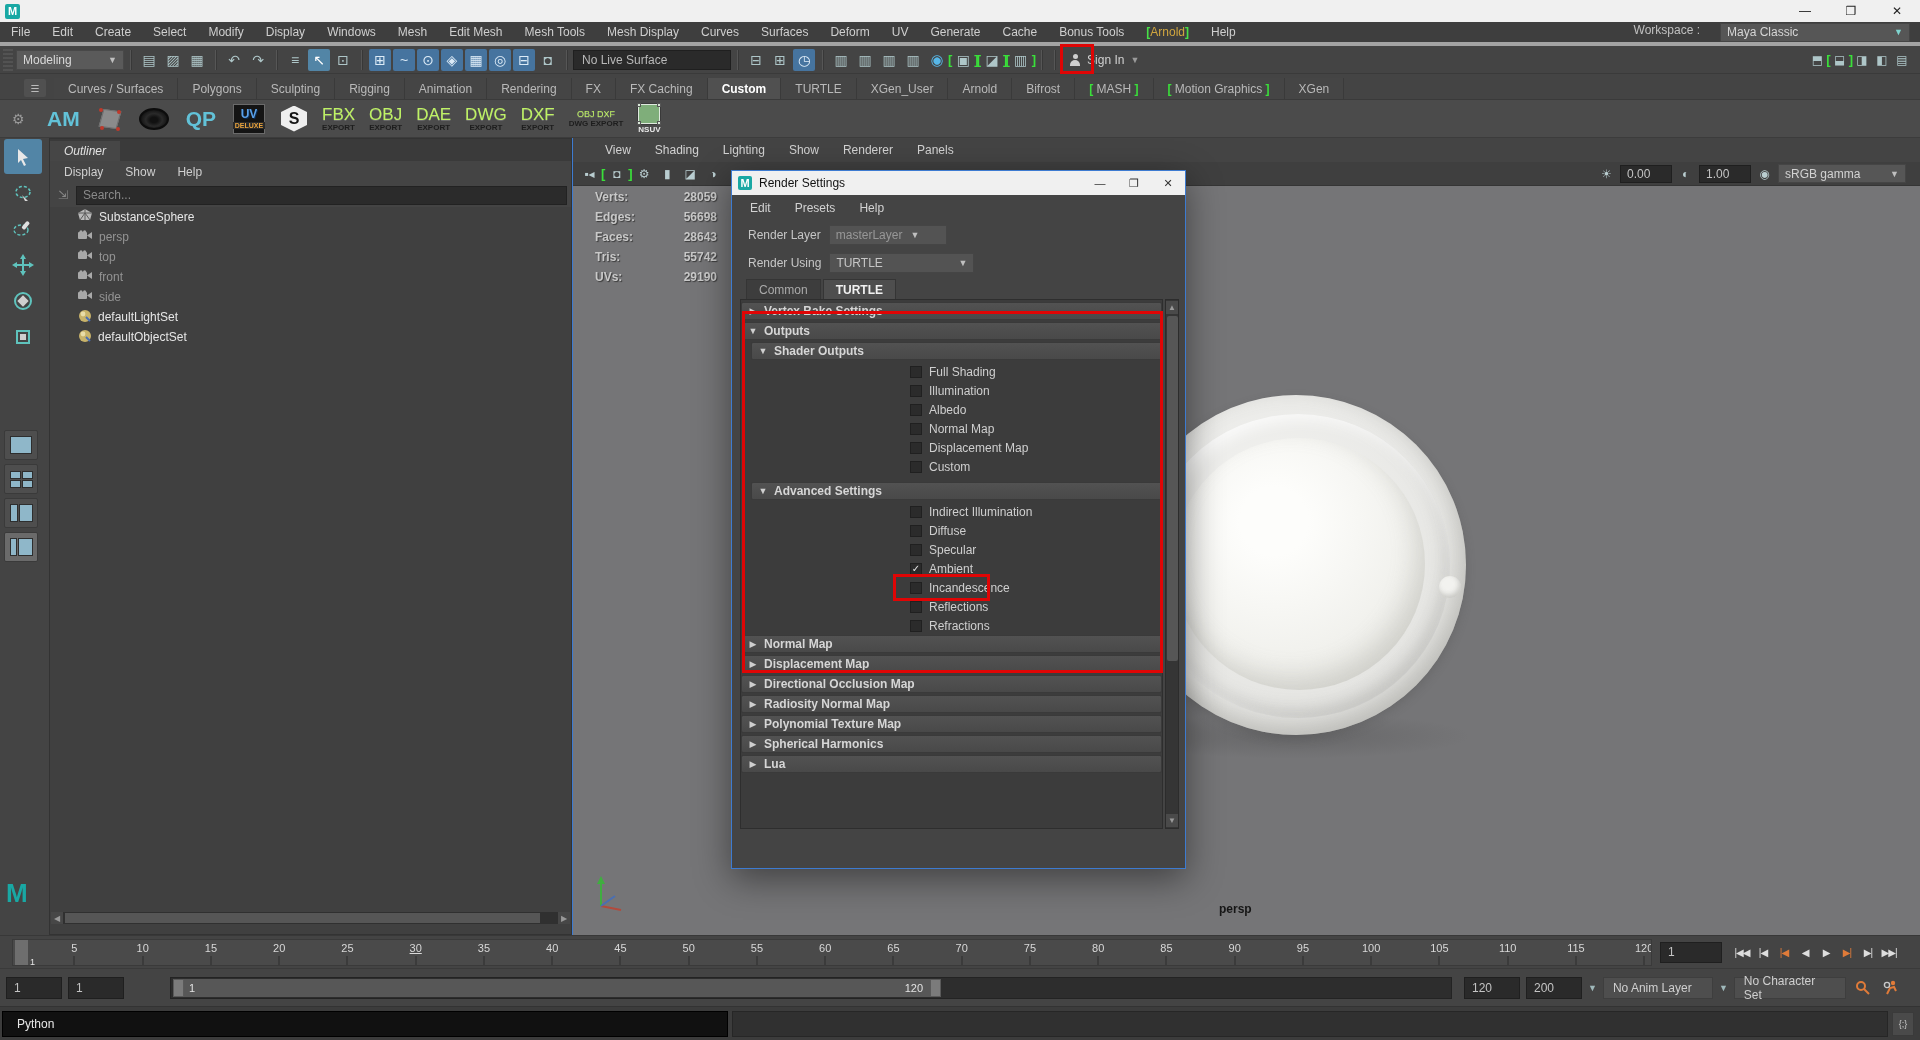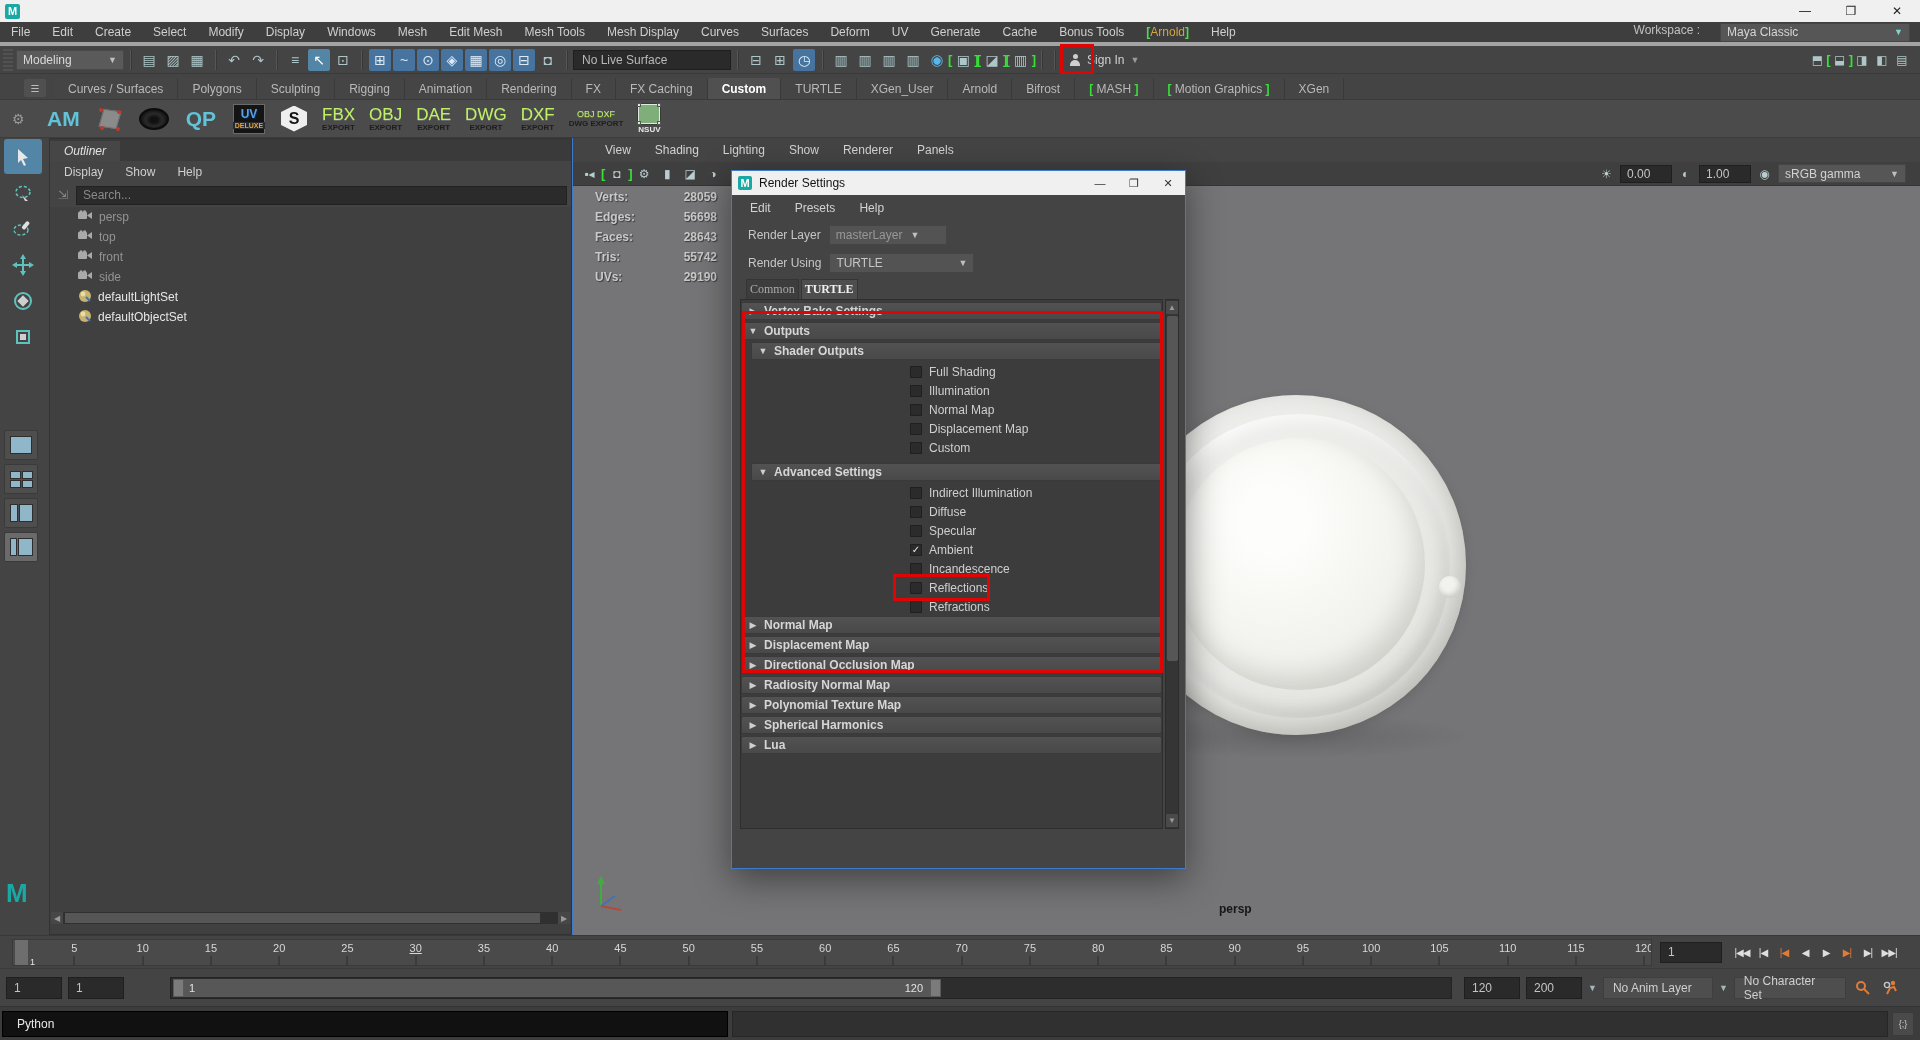--- a/index.html
+++ b/index.html
@@ -175,22 +175,22 @@
   .dlg-btn { width:34px; height:24px; display:flex; align-items:center; justify-content:center;
     color:#333; font-size:11px; }
   .dlg-menu { height:26px; display:flex; align-items:center; gap:4px; padding-left:8px; background:#444; }
   .dlg-menu span { padding:0 10px; color:#d2d2d2; }
   .dlg-row { height:28px; display:flex; align-items:center; padding-left:16px; gap:8px; color:#c6c6c6; }
   .dlg-drop { height:20px; background:#535353; border:1px solid #454545; display:flex;
     align-items:center; padding:0 6px; }
   .dlg-drop .arr { margin-left:8px; color:#bfbfbf; font-size:9px; }
   .dlg-drop.disabled { color:#979797; }
   .dlg-tabs { height:22px; display:flex; align-items:flex-end; padding-left:14px; }
-  .dtab { height:20px; padding:0 3px; display:flex; align-items:center; background:#3d3d3d;
-    color:#aaa; border:1px solid #353535; border-bottom:none; margin-right:2px;font-family:Liberation Serif, serif; }
+  .dtab { height:20px; padding:0 12px; display:flex; align-items:center; background:#3d3d3d;
+    color:#aaa; border:1px solid #353535; border-bottom:none; margin-right:2px; }
   .dtab.active { background:#4e4e4e; color:#f0f0f0; font-weight:bold; }
   .dlg-content { position:absolute; left:8px; right:22px; top:128px; height:530px;
     background:#3c3c3c; border:1px solid #2e2e2e; overflow:hidden; padding-top:2px; }
   .sec-h { height:18px; margin-bottom:2px; background:linear-gradient(#525252,#494949);
     border:1px solid #3a3a3a; border-radius:2px; display:flex; align-items:center;
     font-weight:bold; color:#d6d6d6; }
   .sec-h .tri { width:22px; text-align:center; font-size:9px; color:#cfcfcf; }
   .sec-h.ind1 { margin-left:10px; }
   .crow { height:19px; display:flex; align-items:center; padding-left:169px; gap:7px; }
   .cb { width:12px; height:12px; background:#2b2b2b; border:1px solid #202020; display:flex;
@@ -531,20 +531,27 @@
     <div class="ol-menu" id="outliner-menu">
         <span>Display</span>
         <span>Show</span>
         <span>Help</span>
       </div>
     <div class="ol-search">
       <span class="exp">⇲</span>
       <input placeholder="Search..." style="">
     </div>
     <div class="ol-list" id="outliner-list">
+        <div class="ol-row">
+          <span><svg width="15" height="13">
+              <polygon points="7,0 14,4 12,11 2,11 0,4" fill="#b9b9b9"></polygon>
+              <path d="M7 0 L7 11 M0 4 L14 4 M2 11 L7 4 L12 11" stroke="#5a5a5a" stroke-width="1" fill="none"></path>
+            </svg></span>
+          <span class="lbl">SubstanceSphere</span>
+        </div>
         <div class="ol-row dim">
           <span><svg width="15" height="11">
               <rect x="0" y="2" width="9" height="7" rx="1" fill="#a9a9a9"></rect>
               <polygon points="9,5.5 14,2 14,9" fill="#a9a9a9"></polygon>
               <circle cx="3" cy="1.8" r="1.6" fill="#a9a9a9"></circle>
               <circle cx="6.6" cy="1.8" r="1.6" fill="#a9a9a9"></circle>
             </svg></span>
           <span class="lbl">persp</span>
         </div>
         <div class="ol-row dim">
@@ -721,20 +728,24 @@
           <span class="tri">▼</span>
           <span>Shader Outputs</span>
         </div>
         <div class="crow">
           <div class="cb"></div>
           <span class="clbl">Full Shading</span>
         </div>
         <div class="crow">
           <div class="cb"></div>
           <span class="clbl">Illumination</span>
+        </div>
+        <div class="crow">
+          <div class="cb"></div>
+          <span class="clbl">Albedo</span>
         </div>
         <div class="crow">
           <div class="cb"></div>
           <span class="clbl">Normal Map</span>
         </div>
         <div class="crow">
           <div class="cb"></div>
           <span class="clbl">Displacement Map</span>
         </div>
         <div class="crow">

